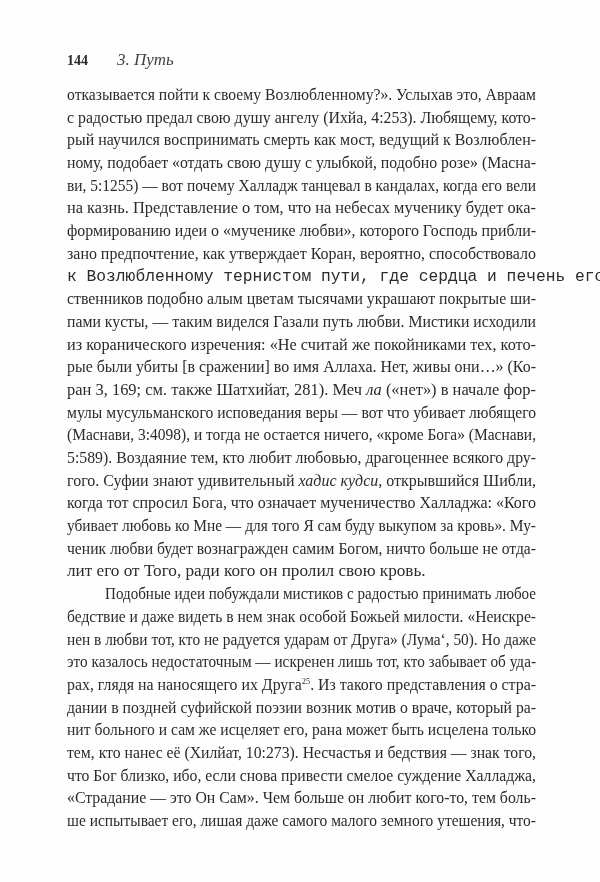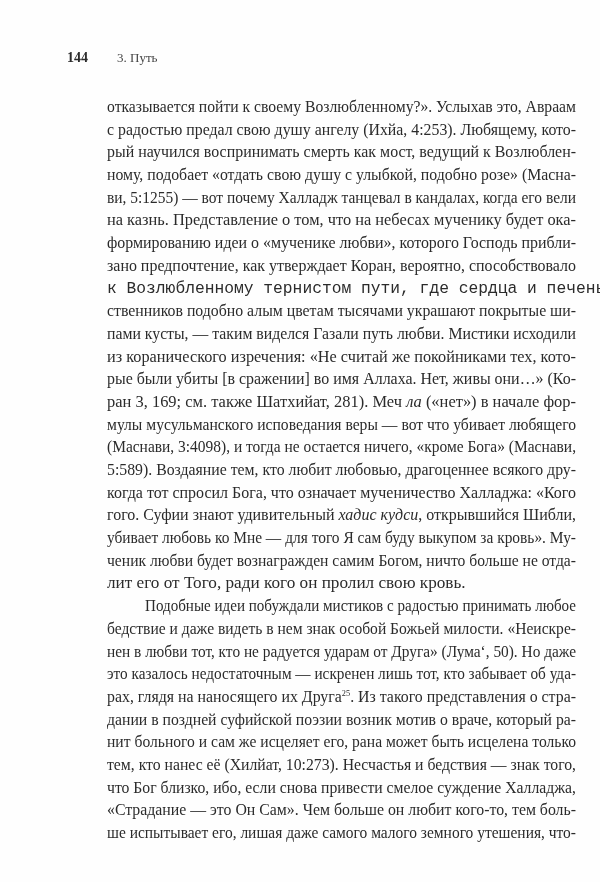--- a/index.html
+++ b/index.html
@@ -12,28 +12,27 @@
       color: #2b2b2b;
     }
     .running-head {
       position: absolute;
       top: 50px; left: 67px;
       font-size: 14px;
       display: flex;
       align-items: baseline;
     }
     .page-number { font-weight: bold; font-size: 14px; width: 50px; }
-    .chapter-title { font-size: 13px; color: #444; }
+    .chapter-title { font-size: 17px; color: #444; font-style: italic; }
     .body-text {
       position: absolute;
-      top: 96px; left: 67px;
+      top: 84px; left: 67px;
       width: 469px;
       font-size: 17.2px;
       line-height: 22.7px;
-      margin-left: 40px;
     }
     .line {
       display: block;
       text-align: justify;
       text-align-last: justify;
       white-space: nowrap;
       overflow: visible;
       height: 22.7px;
     }
     .line.last { text-align-last: left; }
@@ -60,22 +59,22 @@
     <div class="line" style="text-align-last: left; text-align: left; display: block;"><span style="display: inline-block; transform-origin: left center; transform: scaleX(0.927794);">зано предпочтение, как утверждает Коран, вероятно, способствовало</span></div>
     <div class="line" style="text-align-last: left; text-align: left; display: block; font-family: Liberation Mono, monospace;"><span style="display: inline-block; transform-origin: left center; transform: scaleX(0.947146);">к Возлюбленному тернистом пути, где сердца и печень его предше-</span></div>
     <div class="line" style="text-align-last: left; text-align: left; display: block;"><span style="display: inline-block; transform-origin: left center; transform: scaleX(0.919805);">ственников подобно алым цветам тысячами украшают покрытые ши-</span></div>
     <div class="line" style="text-align-last: left; text-align: left; display: block;"><span style="display: inline-block; transform-origin: left center; transform: scaleX(0.917556);">пами кусты, — таким виделся Газали путь любви. Мистики исходили</span></div>
     <div class="line" style="text-align-last: left; text-align: left; display: block;"><span style="display: inline-block; transform-origin: left center; transform: scaleX(0.945773);">из коранического изречения: «Не считай же покойниками тех, кото-</span></div>
     <div class="line" style="text-align-last: left; text-align: left; display: block;"><span style="display: inline-block; transform-origin: left center; transform: scaleX(0.927737);">рые были убиты [в сражении] во имя Аллаха. Нет, живы они…» (Ко-</span></div>
     <div class="line" style="text-align-last: left; text-align: left; display: block;"><span style="display: inline-block; transform-origin: left center; transform: scaleX(0.957418);">ран 3, 169; см. также Шатхийат, 281). Меч <em>ла</em> («нет») в начале фор-</span></div>
     <div class="line" style="text-align-last: left; text-align: right; display: block;"><span style="display: inline-block; transform-origin: left center; transform: scaleX(0.909603);">мулы мусульманского исповедания веры — вот что убивает любящего</span></div>
     <div class="line" style="text-align-last: left; text-align: left; display: block;"><span style="display: inline-block; transform-origin: left center; transform: scaleX(0.899464);">(Маснави, 3:4098), и тогда не остается ничего, «кроме Бога» (Маснави,</span></div>
     <div class="line" style="text-align-last: left; text-align: left; display: block;"><span style="display: inline-block; transform-origin: left center; transform: scaleX(0.91896);">5:589). Воздаяние тем, кто любит любовью, драгоценнее всякого дру-</span></div>
+    <div class="line" style="text-align-last: left; text-align: left; display: block;"><span style="display: inline-block; transform-origin: left center; transform: scaleX(0.930786);">гого. Суфии знают удивительный <em>хадис кудси</em>, открывшийся Шибли,</span></div>
     <div class="line" style="text-align-last: left; text-align: left; display: block;"><span style="display: inline-block; transform-origin: left center; transform: scaleX(0.929633);">когда тот спросил Бога, что означает мученичество Халладжа: «Кого</span></div>
-    <div class="line" style="text-align-last: left; text-align: left; display: block;"><span style="display: inline-block; transform-origin: left center; transform: scaleX(0.930786);">гого. Суфии знают удивительный <em>хадис кудси</em>, открывшийся Шибли,</span></div>
     <div class="line" style="text-align-last: left; text-align: left; display: block;"><span style="display: inline-block; transform-origin: left center; transform: scaleX(0.897339);">убивает любовь ко Мне — для того Я сам буду выкупом за кровь». Му-</span></div>
     <div class="line" style="text-align-last: left; text-align: left; display: block;"><span style="display: inline-block; transform-origin: left center; transform: scaleX(0.9082);">ченик любви будет вознагражден самим Богом, ничто больше не отда-</span></div>
     <div class="line last" style="text-align-last: left; text-align: left; display: block;"><span>лит его от Того, ради кого он пролил свою кровь.</span></div>
     <div class="line indent" style="text-align-last: left; text-align: left; display: block;"><span style="display: inline-block; transform-origin: left center; transform: scaleX(0.876824);">Подобные идеи побуждали мистиков с радостью принимать любое</span></div>
     <div class="line" style="text-align-last: left; text-align: left; display: block;"><span style="display: inline-block; transform-origin: left center; transform: scaleX(0.905733);">бедствие и даже видеть в нем знак особой Божьей милости. «Неискре-</span></div>
     <div class="line" style="text-align-last: left; text-align: left; display: block;"><span style="display: inline-block; transform-origin: left center; transform: scaleX(0.893147);">нен в любви тот, кто не радуется ударам от Друга» (Лума‘, 50). Но даже</span></div>
     <div class="line" style="text-align-last: left; text-align: left; display: block;"><span style="display: inline-block; transform-origin: left center; transform: scaleX(0.888047);">это казалось недостаточным — искренен лишь тот, кто забывает об уда-</span></div>
     <div class="line" style="text-align-last: left; text-align: left; display: block;"><span style="display: inline-block; transform-origin: left center; transform: scaleX(0.922519);">рах, глядя на наносящего их Друга<sup>25</sup>. Из такого представления о стра-</span></div>
     <div class="line" style="text-align-last: left; text-align: left; display: block;"><span style="display: inline-block; transform-origin: left center; transform: scaleX(0.914815);">дании в поздней суфийской поэзии возник мотив о враче, который ра-</span></div>
     <div class="line" style="text-align-last: left; text-align: left; display: block;"><span style="display: inline-block; transform-origin: left center; transform: scaleX(0.908392);">нит больного и сам же исцеляет его, рана может быть исцелена только</span></div>

